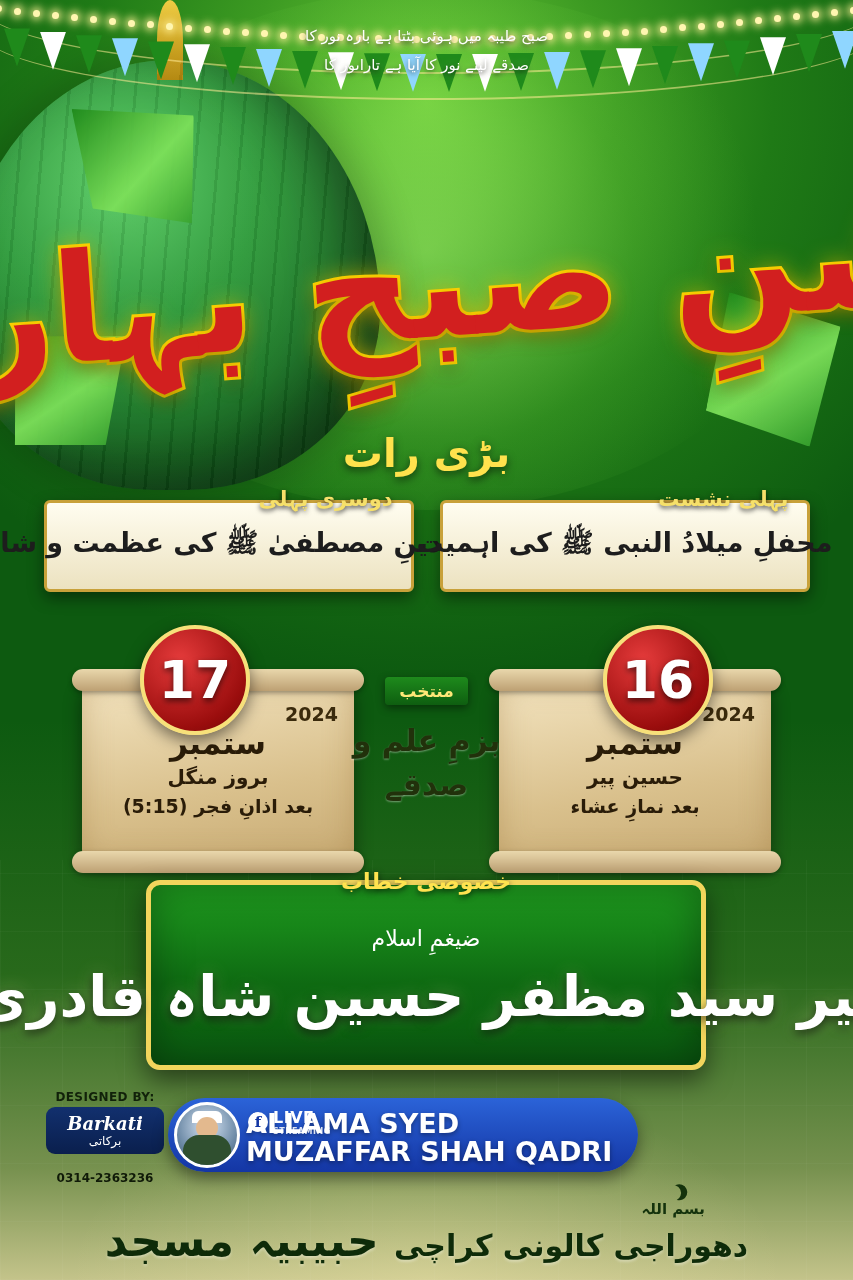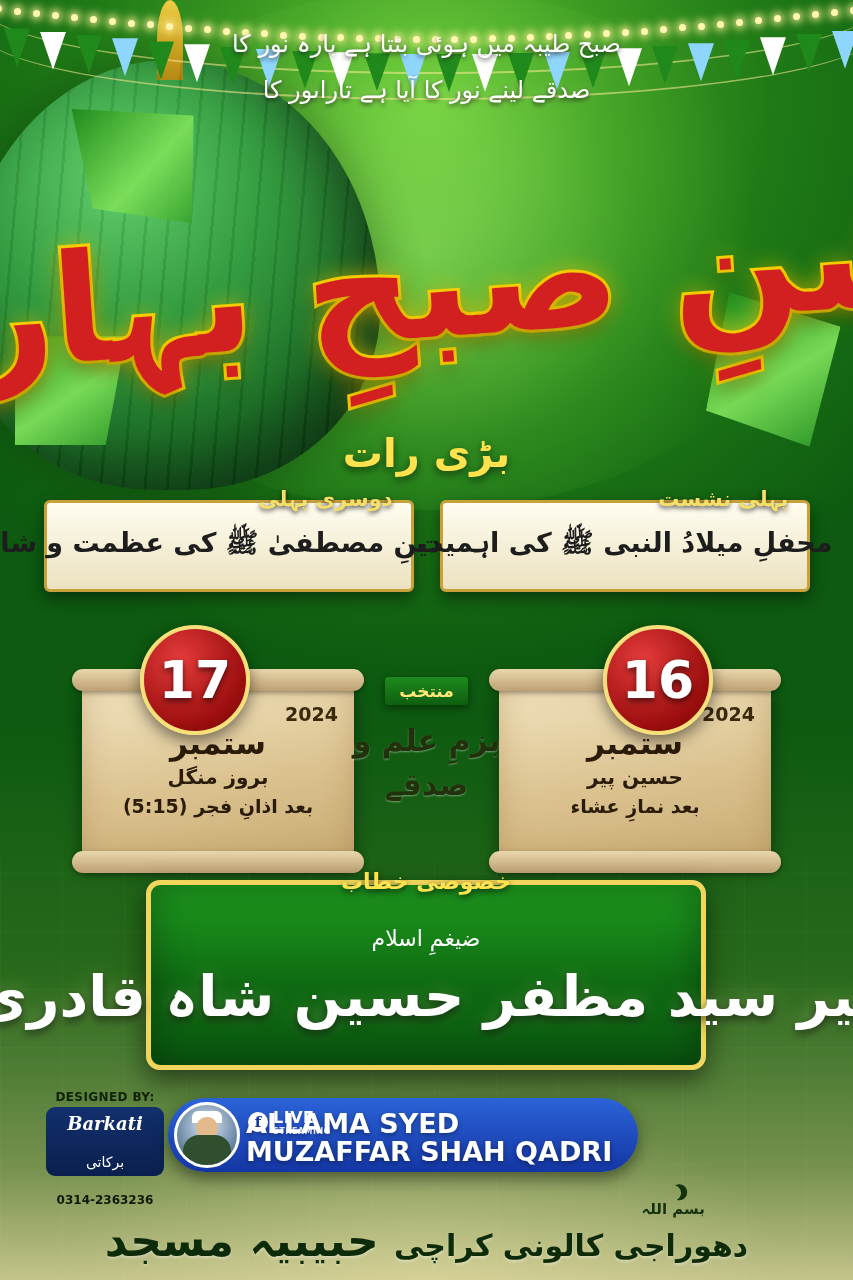--- a/index.html
+++ b/index.html
@@ -85,21 +85,21 @@
   
   .urdu {
     direction: rtl;
     font-family: "DejaVu Sans", sans-serif;
     text-align: center;
     white-space: nowrap;
   }
   .top-couplet {
     position: absolute; left: 0; top: 22px; width: 853px;
     color: #ffffff;
-    font-size: 24px; line-height: 1.9;
+    font-size: 15px; line-height: 1.9;
     text-shadow: 0 2px 5px rgba(0,0,0,.7), 0 0 12px rgba(255,255,200,.35);
     letter-spacing: .5px;
   }
   .top-couplet div { padding: 0 90px; }
 
   
   .title-wrap {
     position: absolute; left: 0; top: 110px; width: 853px; height: 350px;
     display: flex; align-items: center; justify-content: center;
   }
@@ -229,21 +229,21 @@
   
   .designer {
     position: absolute; left: 46px; top: 1090px; width: 118px; text-align: center;
   }
   .designer .dtitle { font-size: 12px; font-weight: bold; color: #11210a; letter-spacing: .4px; }
   .designer .dlogo {
     margin-top: 3px; background: linear-gradient(#12306e, #0a1f4d);
     border-radius: 9px; padding: 6px 4px; color: #ffffff;
   }
   .designer .dlogo .bn { font-family: "DejaVu Serif", serif; font-style: italic; font-size: 18px; font-weight: bold; }
-  .designer .dlogo .bu { font-size: 14px; margin-top: 20px; }
+  .designer .dlogo .bu { font-size: 12px; }
   .designer .dphone { margin-top: 17px; font-size: 12px; font-weight: bold; color: #101a08; }
 
   
   .livebar {
     position: absolute; left: 168px; top: 1098px;
     width: 470px; height: 74px;
     background: linear-gradient(#2b63d8, #1436a4);
     border-radius: 38px;
     box-shadow: 0 6px 16px rgba(0,0,0,.45);
     display: flex; align-items: center; padding-left: 78px;

